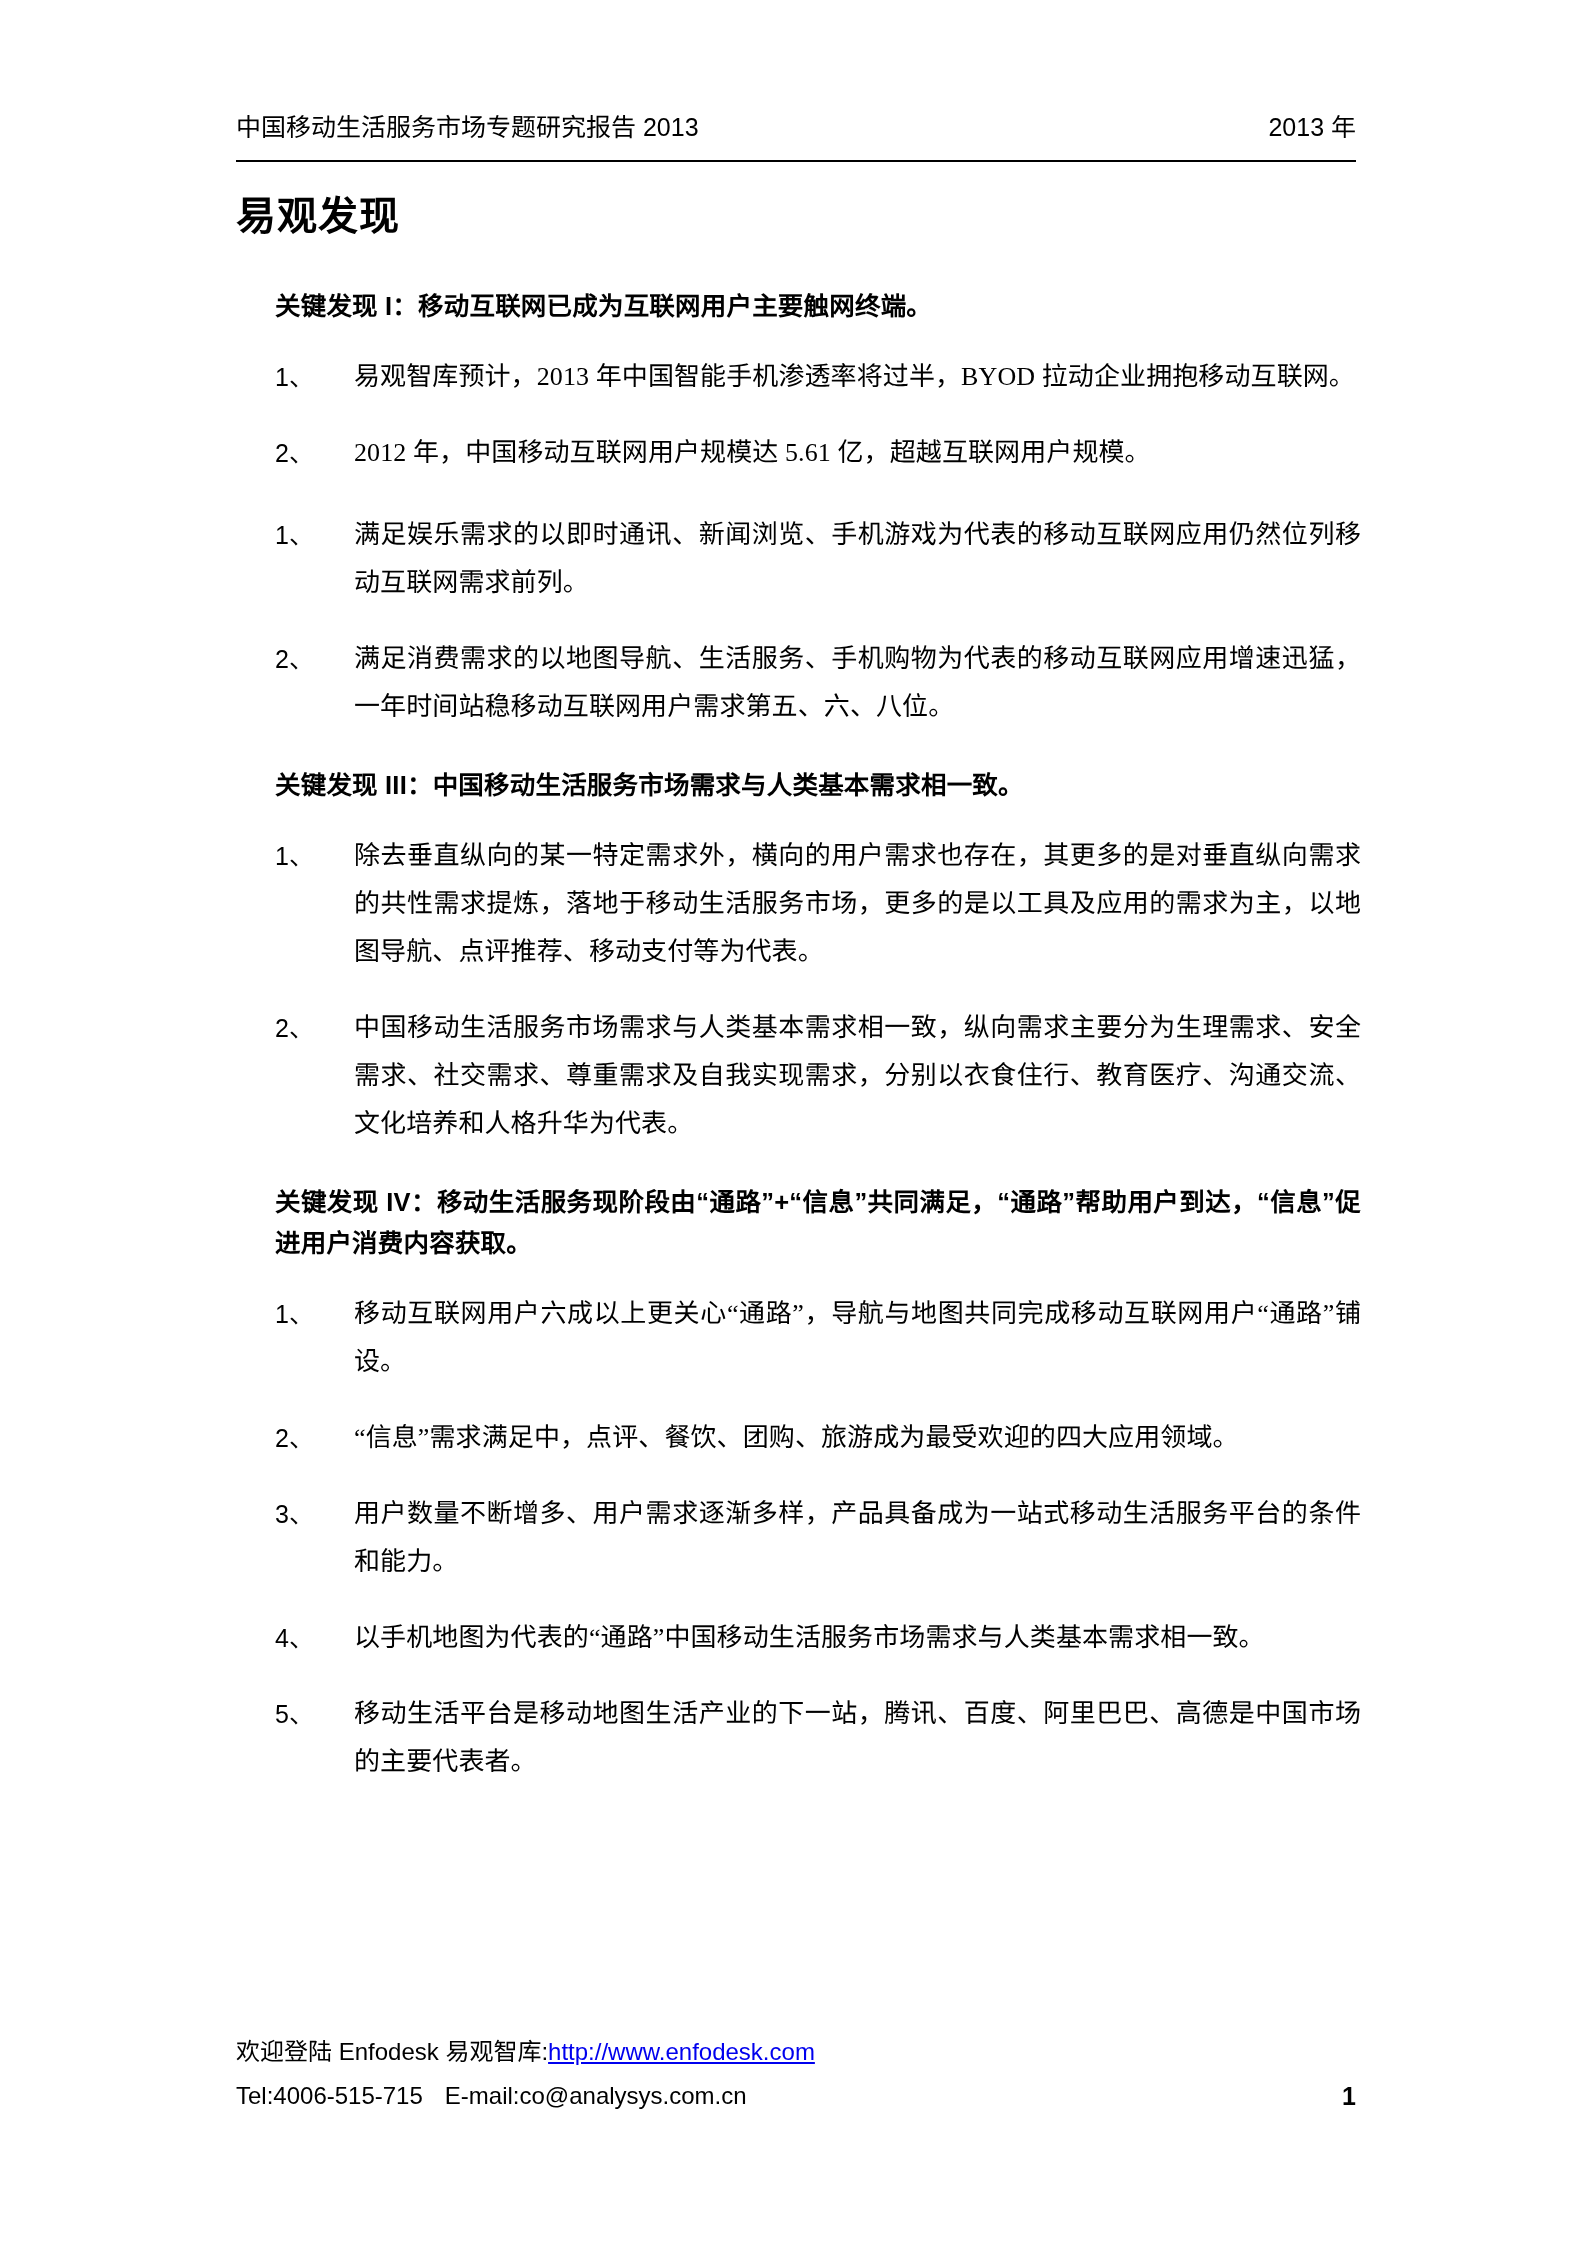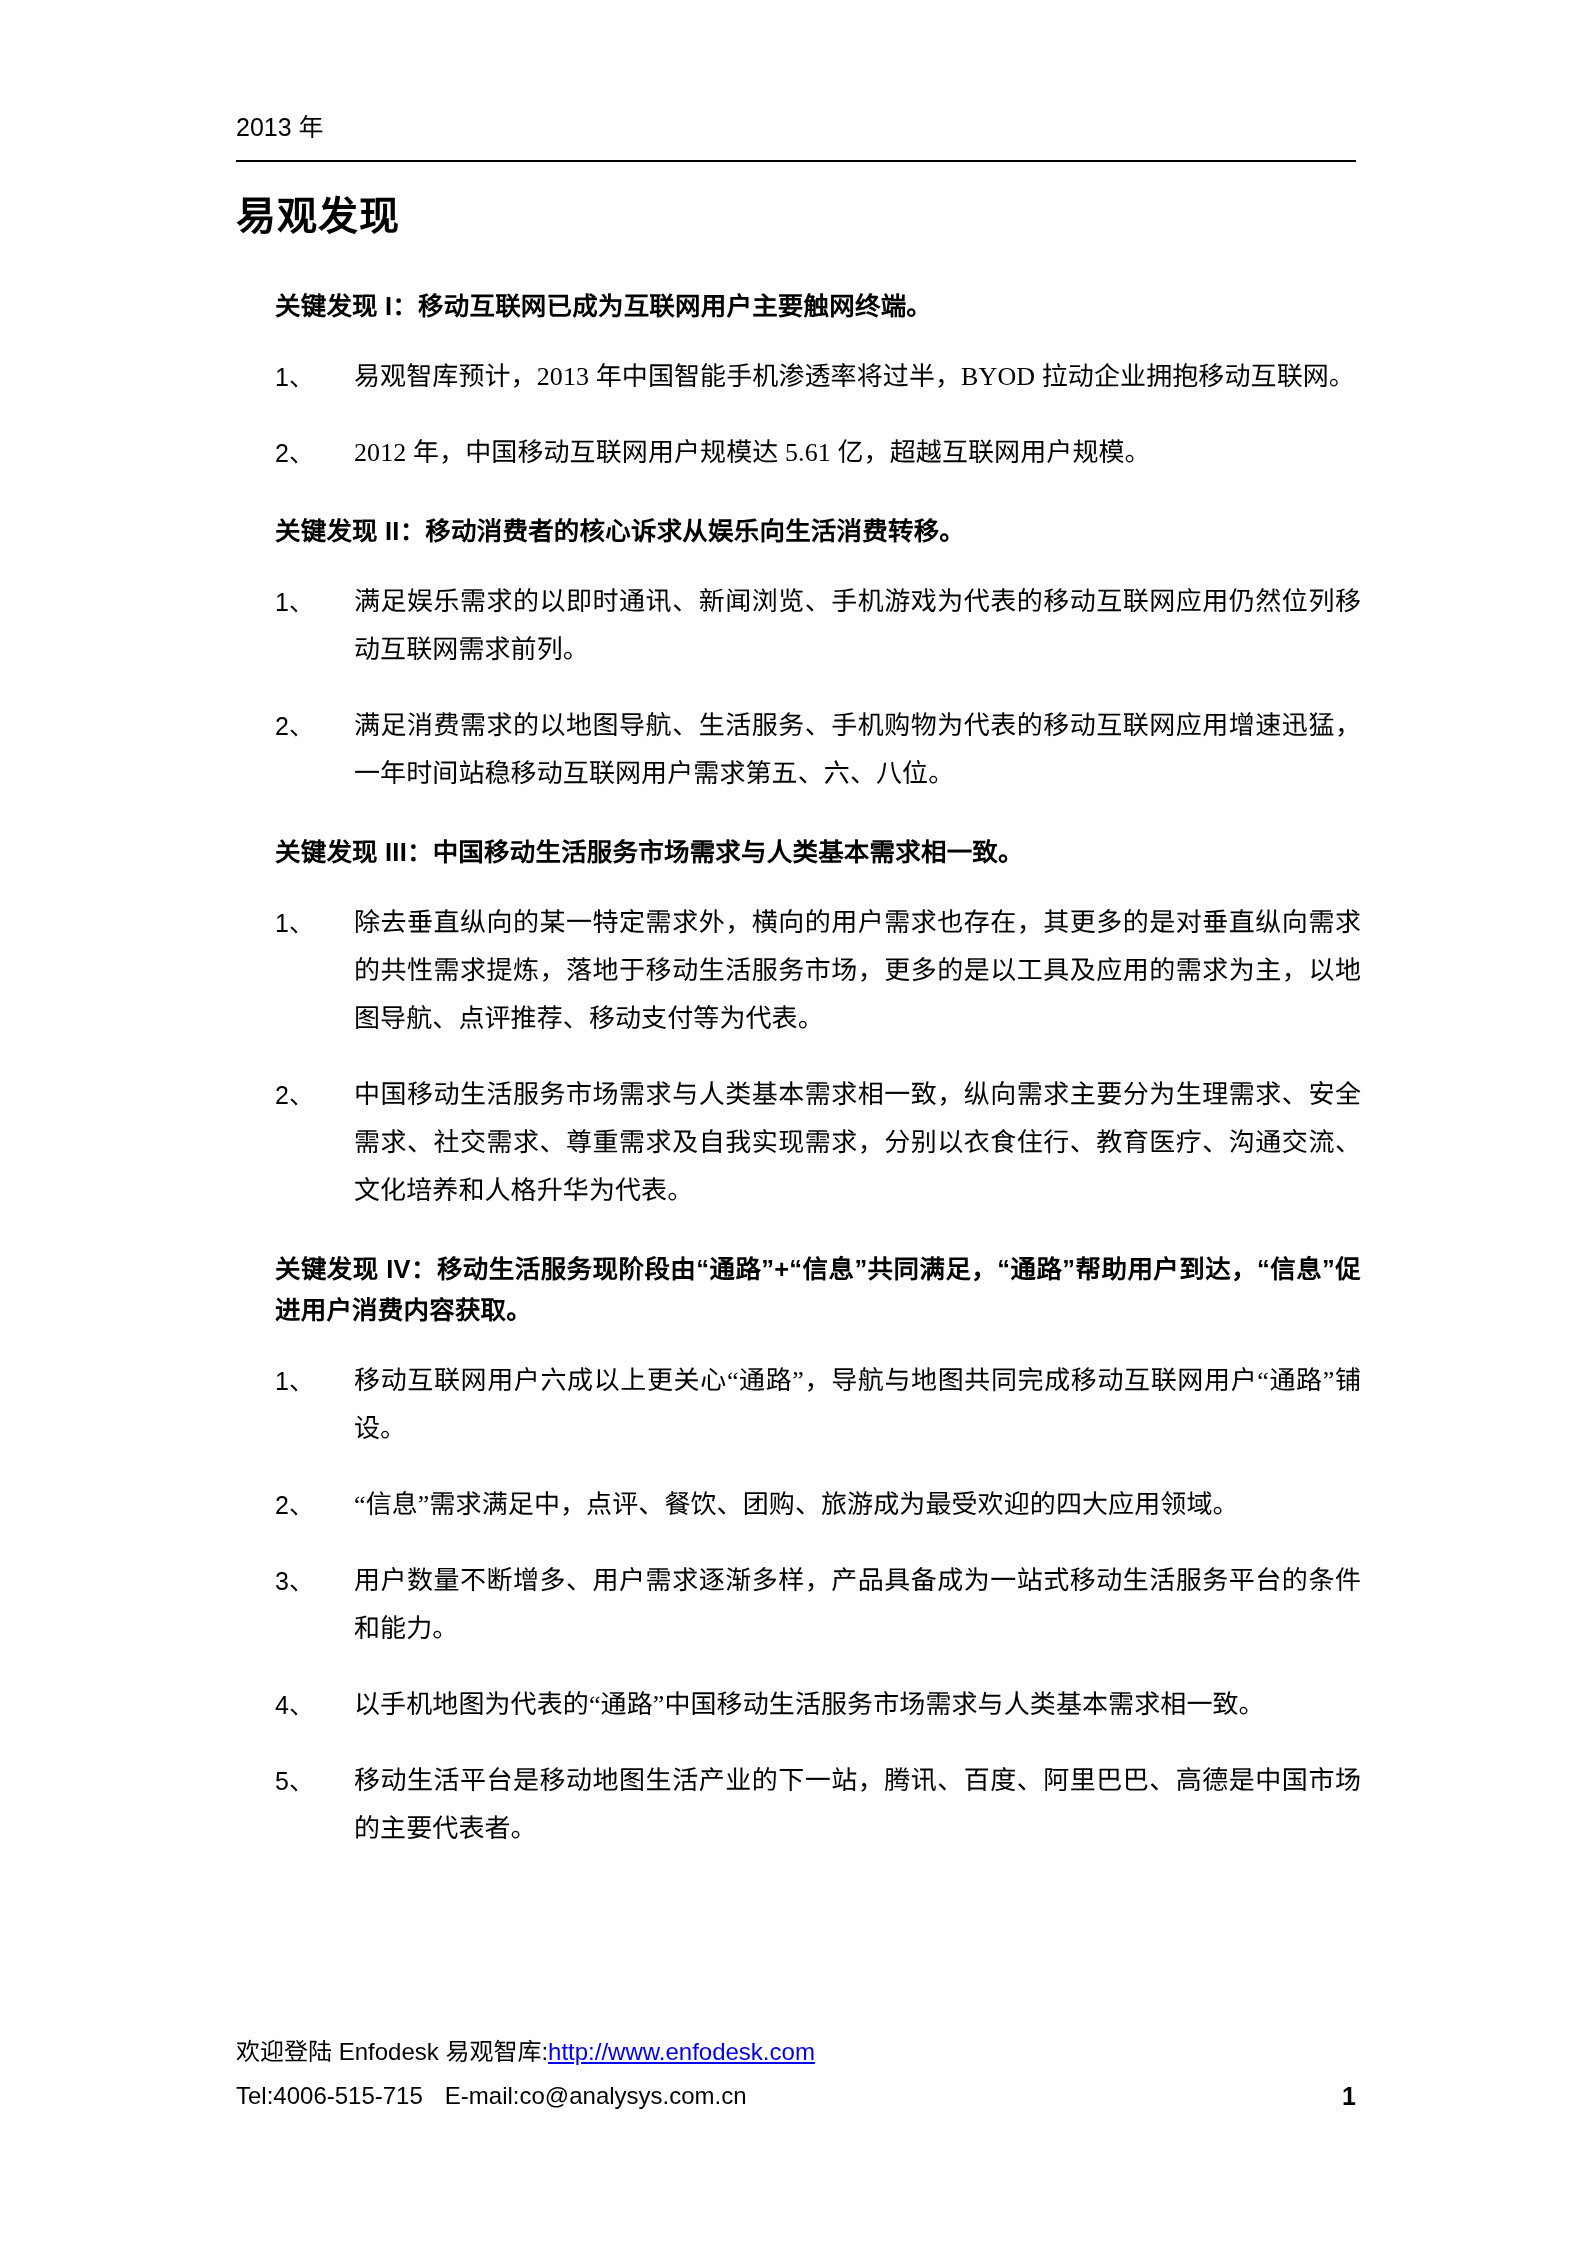--- a/index.html
+++ b/index.html
@@ -148,20 +148,21 @@
     font-weight: 700;
     font-size: 25px;
   }
 </style>
 </head>
 <body>
 
 <div class="page">
 
   <div class="page-header">
+    <span class="hdr-left">中国移动生活服务市场专题研究报告 2013</span>
     <span class="hdr-right">2013 年</span>
   </div>
   <div class="header-rule"></div>
 
   <div class="content">
 
     <h1 class="doc-title">易观发现</h1>
 
     <section class="finding-block">
       <h2 class="finding-heading">关键发现 I：移动互联网已成为互联网用户主要触网终端。</h2>
@@ -171,21 +172,20 @@
           <span class="item-text">易观智库预计，2013 年中国智能手机渗透率将过半，BYOD 拉动企业拥抱移动互联网。</span>
         </li>
         <li class="finding-item">
           <span class="item-marker">2、</span>
           <span class="item-text">2012 年，中国移动互联网用户规模达 5.61 亿，超越互联网用户规模。</span>
         </li>
       </ol>
     </section>
 
     <section class="finding-block">
-      <h2 class="finding-heading">关键发现 II：移动消费者的核心诉求从娱乐向生活消费转移。</h2>
       <ol class="finding-list">
         <li class="finding-item">
           <span class="item-marker">1、</span>
           <span class="item-text">满足娱乐需求的以即时通讯、新闻浏览、手机游戏为代表的移动互联网应用仍然位列移动互联网需求前列。</span>
         </li>
         <li class="finding-item">
           <span class="item-marker">2、</span>
           <span class="item-text">满足消费需求的以地图导航、生活服务、手机购物为代表的移动互联网应用增速迅猛，一年时间站稳移动互联网用户需求第五、六、八位。</span>
         </li>
       </ol>

